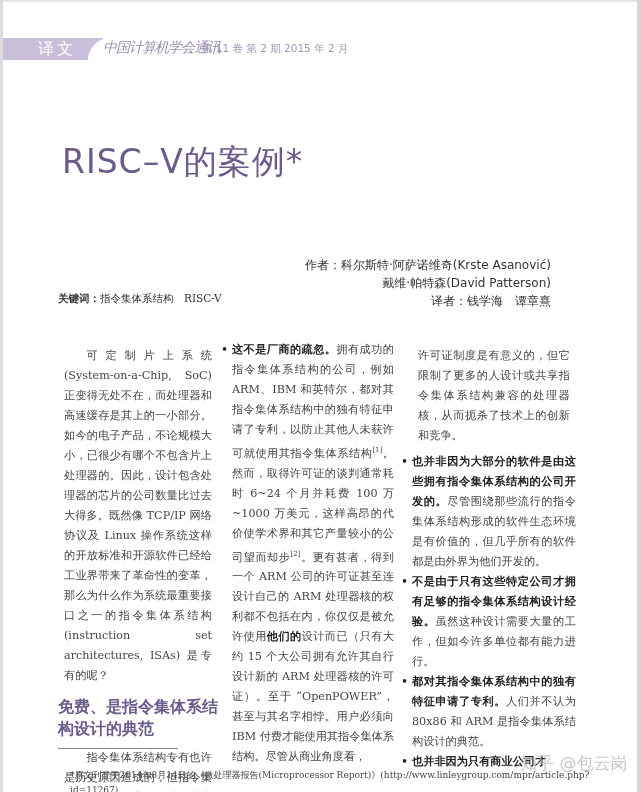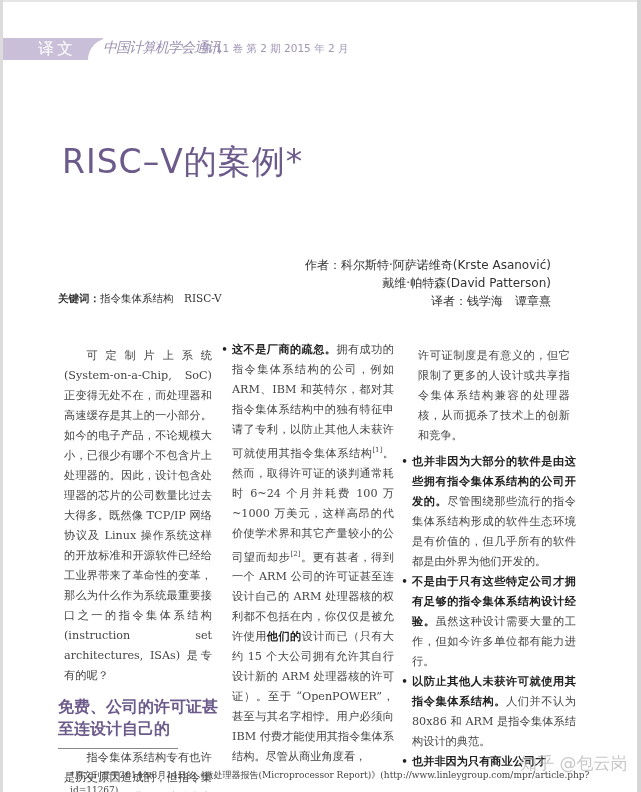--- a/index.html
+++ b/index.html
@@ -104,21 +104,21 @@
     <span>译者：</span><span>钱学海　谭章熹</span>
   </div>
 </div>
 
 <div class="keywords">
   <b>关键词：</b><span>指令集体系结构　RISC-V</span>
 </div>
 
 <div class="col col1">
   <p class="para indent-first">可定制片上系统 (System-on-a-Chip, SoC) 正变得无处不在，而处理器和高速缓存是其上的一小部分。如今的电子产品，不论规模大小，已很少有哪个不包含片上处理器的。因此，设计包含处理器的芯片的公司数量比过去大得多。既然像 TCP/IP 网络协议及 Linux 操作系统这样的开放标准和开源软件已经给工业界带来了革命性的变革，那么为什么作为系统最重要接口之一的指令集体系结构 (instruction set architectures, ISAs) 是专有的呢？</p>
-  <div class="subhead">免费、公司的许可证甚至连设计自己的</div>
+  <div class="subhead">免费、是指令集体系结构设计的典范</div>
   <p class="para indent-first">指令集体系结构专有也许是历史原因造成的，但指令集体系结构不免费开放从技术上说没有太大道理：</p>
 </div>
 
 <div class="col col2">
   <p class="bullet">
     <span class="dot">•</span>
     <span class="bold-lead">这不是厂商的疏忽。</span><span>拥有成功的指令集体系结构的公司，例如 ARM、IBM 和英特尔，都对其指令集体系结构中的独有特征申请了专利，以防止其他人未获许可就使用其指令集体系结构</span><sup>[1]</sup><span>。然而，取得许可证的谈判通常耗时 6~24 个月并耗费 100 万 ~1000 万美元，这样高昂的代价使学术界和其它产量较小的公司望而却步</span><sup>[2]</sup><span>。更有甚者，得到一个 ARM 公司的许可证甚至连设计自己的 ARM 处理器核的权利都不包括在内，你仅仅是被允许使用</span><span class="bold-lead">他们的</span><span>设计而已（只有大约 15 个大公司拥有允许其自行设计新的 ARM 处理器核的许可证）。至于 “OpenPOWER”，甚至与其名字相悖。用户必须向 IBM 付费才能使用其指令集体系结构。尽管从商业角度看，</span>
   </p>
 </div>
 
@@ -127,21 +127,21 @@
   <p class="bullet">
     <span class="dot">•</span>
     <span class="bold-lead">也并非因为大部分的软件是由这些拥有指令集体系结构的公司开发的。</span><span>尽管围绕那些流行的指令集体系结构形成的软件生态环境是有价值的，但几乎所有的软件都是由外界为他们开发的。</span>
   </p>
   <p class="bullet">
     <span class="dot">•</span>
     <span class="bold-lead">不是由于只有这些特定公司才拥有足够的指令集体系结构设计经验。</span><span>虽然这种设计需要大量的工作，但如今许多单位都有能力进行。</span>
   </p>
   <p class="bullet">
     <span class="dot">•</span>
-    <span class="bold-lead">以防止其他人未获许可就使用其指令集体系结构。</span><span>人们并不认为 80x86 和 ARM 是指令集体系结构设计的典范。</span>
+    <span class="bold-lead">都对其指令集体系结构中的独有特征申请了专利。</span><span>人们并不认为 80x86 和 ARM 是指令集体系结构设计的典范。</span>
   </p>
   <p class="bullet">
     <span class="dot">•</span>
     <span class="bold-lead">也并非因为只有商业公司才</span>
   </p>
 </div>
 
 <div class="footnote-rule"></div>
 <div class="footnote">*原文刊登于2014年8月14日的《微处理器报告(Microprocessor Report)》(http://www.linleygroup.com/mpr/article.php?id=11267)。</div>
 <div class="watermark">知乎 @包云岗</div>

